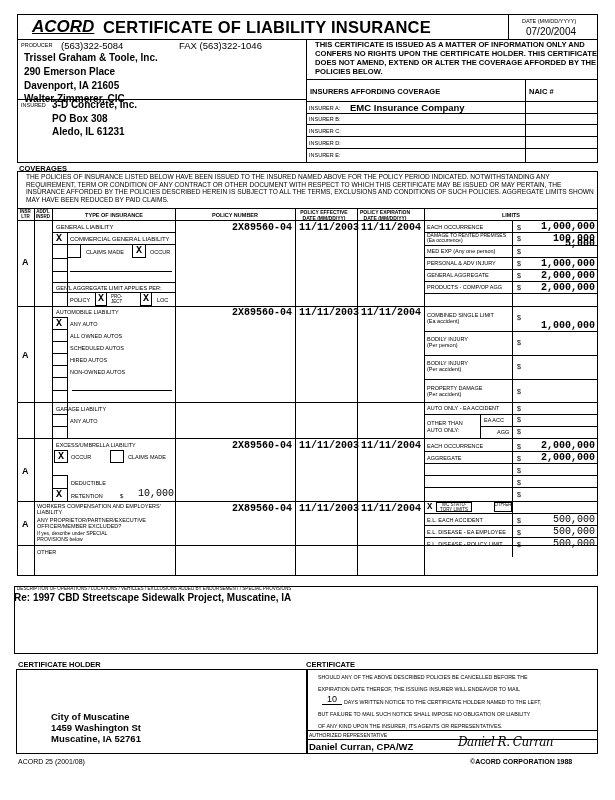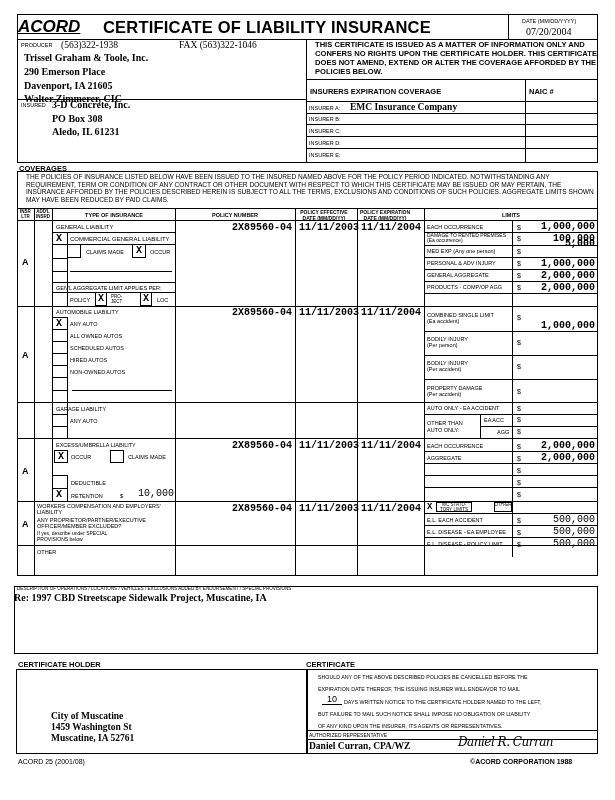--- a/index.html
+++ b/index.html
@@ -2,55 +2,55 @@
 <html><head>
 <meta charset="utf-8">
 <style>
   * { box-sizing: border-box; margin: 0; padding: 0; }
   html, body { width: 615px; height: 800px; background: #ffffff; overflow: hidden; }
   body { position: relative; font-family: "Liberation Sans", sans-serif; color: #000; }
   .abs { position: absolute; }
   .box { position: absolute; border: 1px solid #000; }
   .hl { position: absolute; height: 1px; background: #000; }
   .vl { position: absolute; width: 1px; background: #000; }
-  .mono { font-family: Liberation Serif, serif; }
+  .mono { font-family: Liberation Sans, sans-serif; }
   .tiny { font-size: 5.5px; line-height: 6px; }
   .sm { font-size: 6px; line-height: 7px; }
   .lbl { font-size: 6.5px; line-height: 8px; }
   .val { font-family: "Liberation Mono", monospace; font-size: 10px; font-weight: bold; white-space: nowrap; }
   .val-sm { font-family: "Liberation Mono", monospace; font-size: 9px; white-space: nowrap; }
   .chk { position: absolute; width: 11px; height: 11px; border: 1px solid #000; font-family: "Liberation Mono", monospace; font-size: 10px; font-weight: bold; line-height: 9px; text-align: center; }
   .right { text-align: right; }
   .center { text-align: center; }
   .bold { font-weight: bold; }
   .dollar { position: absolute; font-size: 7px; }
 </style>
 </head>
 <body>
 
 <div class="box" style="left:17px;top:14px;width:581px;height:149px;"></div>
-<div class="abs" style="left:18px;top:17px;font-size:17px;font-weight:bold;font-style:italic;text-decoration:underline;">ACORD</div>
+<div class="abs" style="left:32px;top:17px;font-size:17px;font-weight:bold;font-style:italic;text-decoration:underline;">ACORD</div>
 <div class="abs" style="left:103px;top:18px;font-size:16.5px;font-weight:bold;letter-spacing:0.2px;">CERTIFICATE OF LIABILITY INSURANCE</div>
 <div class="vl" style="left:508px;top:14px;height:25px;"></div>
 <div class="abs tiny" style="left:522px;top:18px;">DATE (MM/DD/YYYY)</div>
 <div class="abs mono" style="left:526px;top:26px;font-size:10px;">07/20/2004</div>
 <div class="hl" style="left:17px;top:39px;width:581px;"></div>
 
 <div class="vl" style="left:306px;top:39px;height:124px;"></div>
 <div class="abs tiny" style="left:21px;top:42px;">PRODUCER</div>
-<div class="abs mono" style="left:61px;top:40px;font-size:9.5px;">(563)322-1938</div>
+<div class="abs mono" style="left:61px;top:40px;font-size:9.5px;">(563)322-5084</div>
 <div class="abs mono" style="left:172px;top:40px;font-size:9.5px;padding-left:7px;">FAX (563)322-1046</div>
 <div class="abs mono" style="left:24px;top:52px;font-size:10px;font-weight:bold;">Trissel Graham &amp; Toole, Inc.</div>
 <div class="abs mono" style="left:24px;top:66px;font-size:10px;font-weight:bold;">290 Emerson Place</div>
 <div class="abs mono" style="left:24px;top:80px;font-size:10px;font-weight:bold;">Davenport, IA 21605</div>
 <div class="abs mono" style="left:24px;top:93px;font-size:10px;font-weight:bold;">Walter Zimmerer, CIC</div>
 
 <div class="abs" style="left:315px;top:40px;width:282px;font-size:7.6px;line-height:9px;font-weight:bold;">THIS CERTIFICATE IS ISSUED AS A MATTER OF INFORMATION ONLY AND CONFERS NO RIGHTS UPON THE CERTIFICATE HOLDER. THIS CERTIFICATE DOES NOT AMEND, EXTEND OR ALTER THE COVERAGE AFFORDED BY THE POLICIES BELOW.</div>
 <div class="hl" style="left:306px;top:79px;width:292px;"></div>
-<div class="abs lbl bold" style="left:310px;top:88px;font-size:7.5px;">INSURERS EXPIRATION COVERAGE</div>
+<div class="abs lbl bold" style="left:310px;top:88px;font-size:7.5px;">INSURERS AFFORDING COVERAGE</div>
 <div class="vl" style="left:525px;top:79px;height:84px;"></div>
 <div class="abs lbl bold" style="left:529px;top:88px;font-size:7.5px;">NAIC #</div>
 <div class="hl" style="left:306px;top:101px;width:292px;"></div>
 <div class="abs tiny" style="left:309px;top:105px;">INSURER A:</div>
 <div class="abs mono" style="left:350px;top:102px;font-size:9.5px;font-weight:bold;">EMC Insurance Company</div>
 <div class="hl" style="left:306px;top:113px;width:292px;"></div>
 <div class="abs tiny" style="left:309px;top:116px;">INSURER B:</div>
 <div class="hl" style="left:306px;top:124px;width:292px;"></div>
 <div class="abs tiny" style="left:309px;top:128px;">INSURER C:</div>
 <div class="hl" style="left:306px;top:136px;width:292px;"></div>

